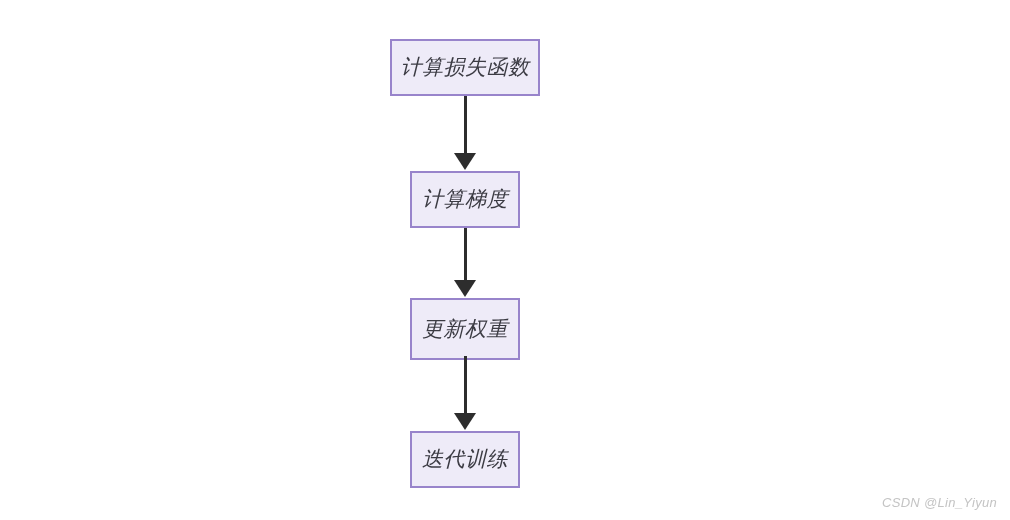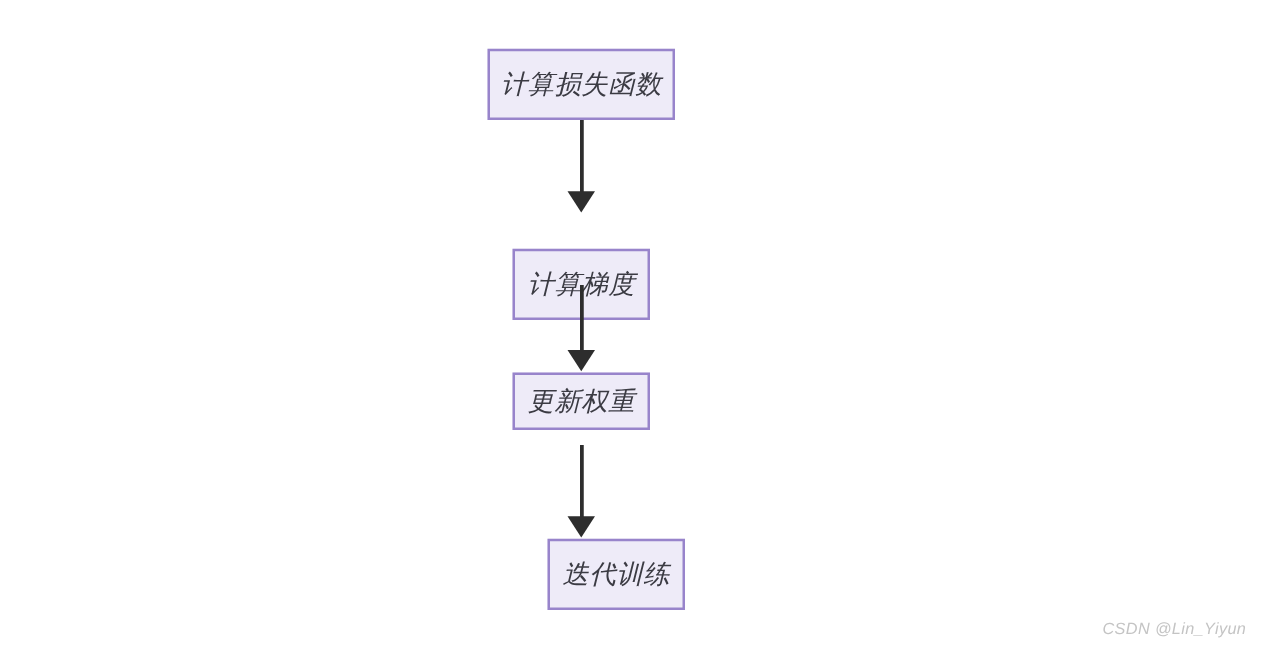--- a/index.html
+++ b/index.html
@@ -24,23 +24,23 @@
     color: var(--node-text, #3b3b43);
     font-size: 21px;
     line-height: 1;
     display: flex;
     align-items: center;
     justify-content: center;
     text-align: center;
     letter-spacing: 0.5px;
   }
   .node1 { left: 390px; top: 39px;  width: 150px; height: 57px; }
-  .node2 { left: 410px; top: 171px; width: 110px; height: 57px; margin-top: 28px; }
-  .node3 { left: 410px; top: 298px; width: 110px; height: 46px; }
-  .node4 { left: 410px; top: 431px; width: 110px; height: 57px; margin-left: 28px; }
+  .node2 { left: 410px; top: 171px; width: 110px; height: 57px; }
+  .node3 { left: 410px; top: 298px; width: 110px; height: 62px; }
+  .node4 { left: 410px; top: 431px; width: 110px; height: 57px; }
 
   .arrow {
     position: absolute;
     left: 454px;           
     width: 22px;
   }
   .arrow1 { top: 96px;  height: 74px; }
   .arrow2 { top: 228px; height: 69px; }
   .arrow3 { top: 356px; height: 74px; }
 

